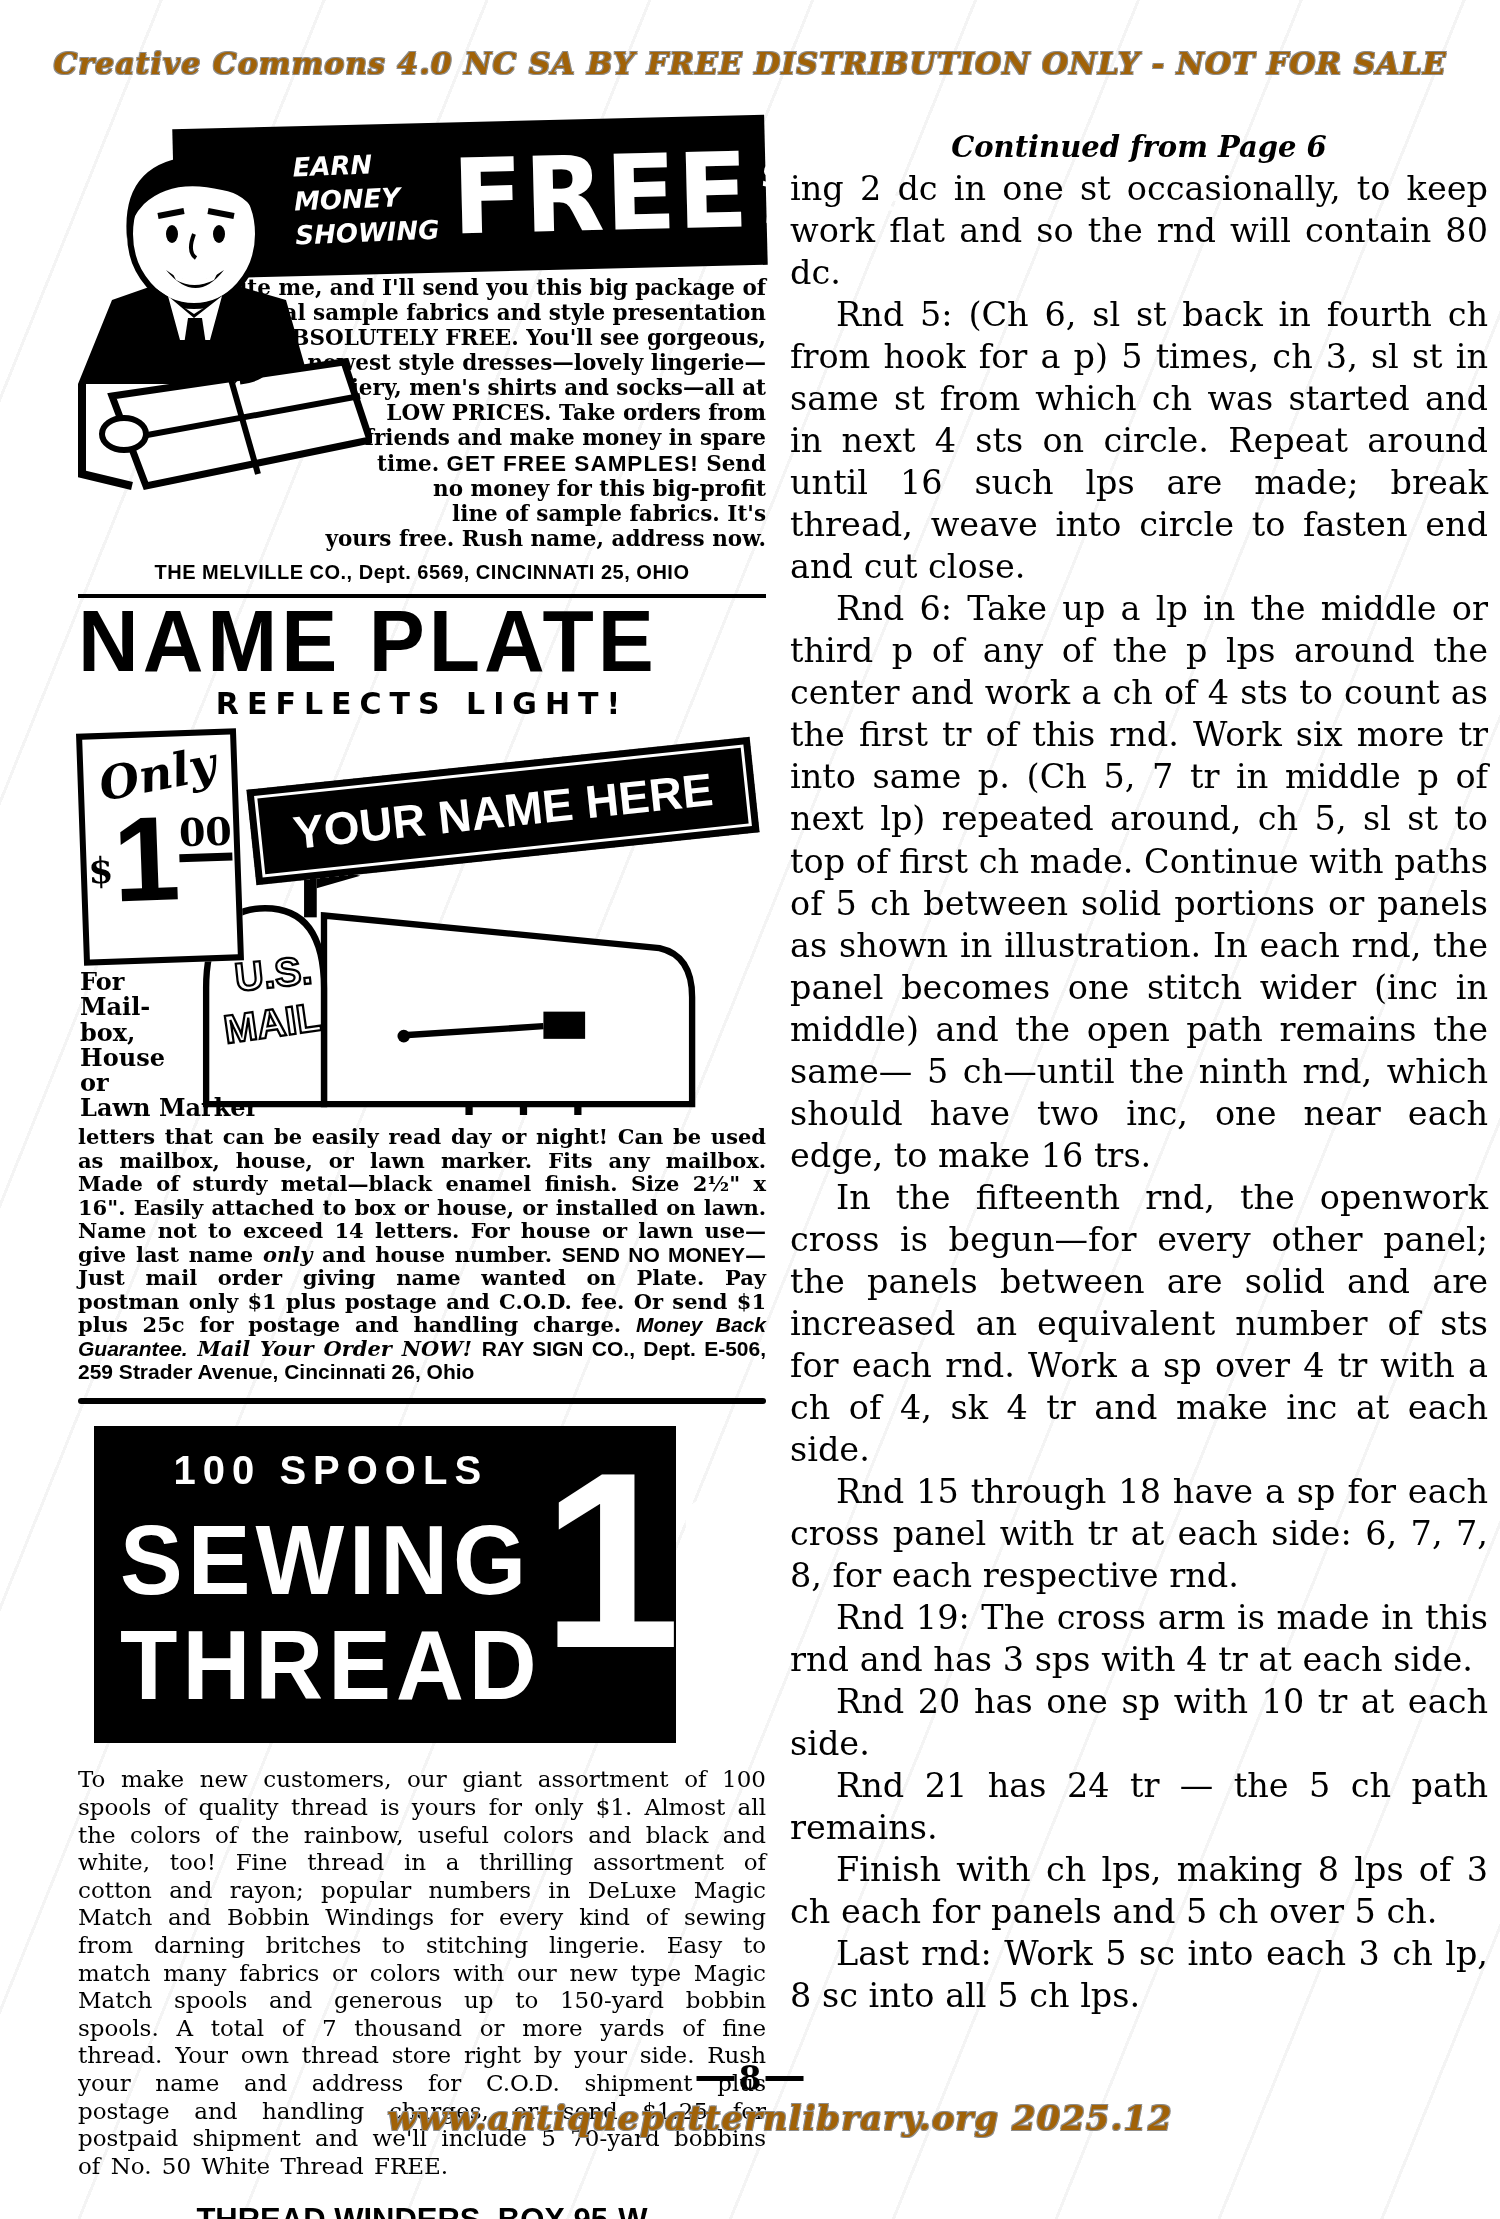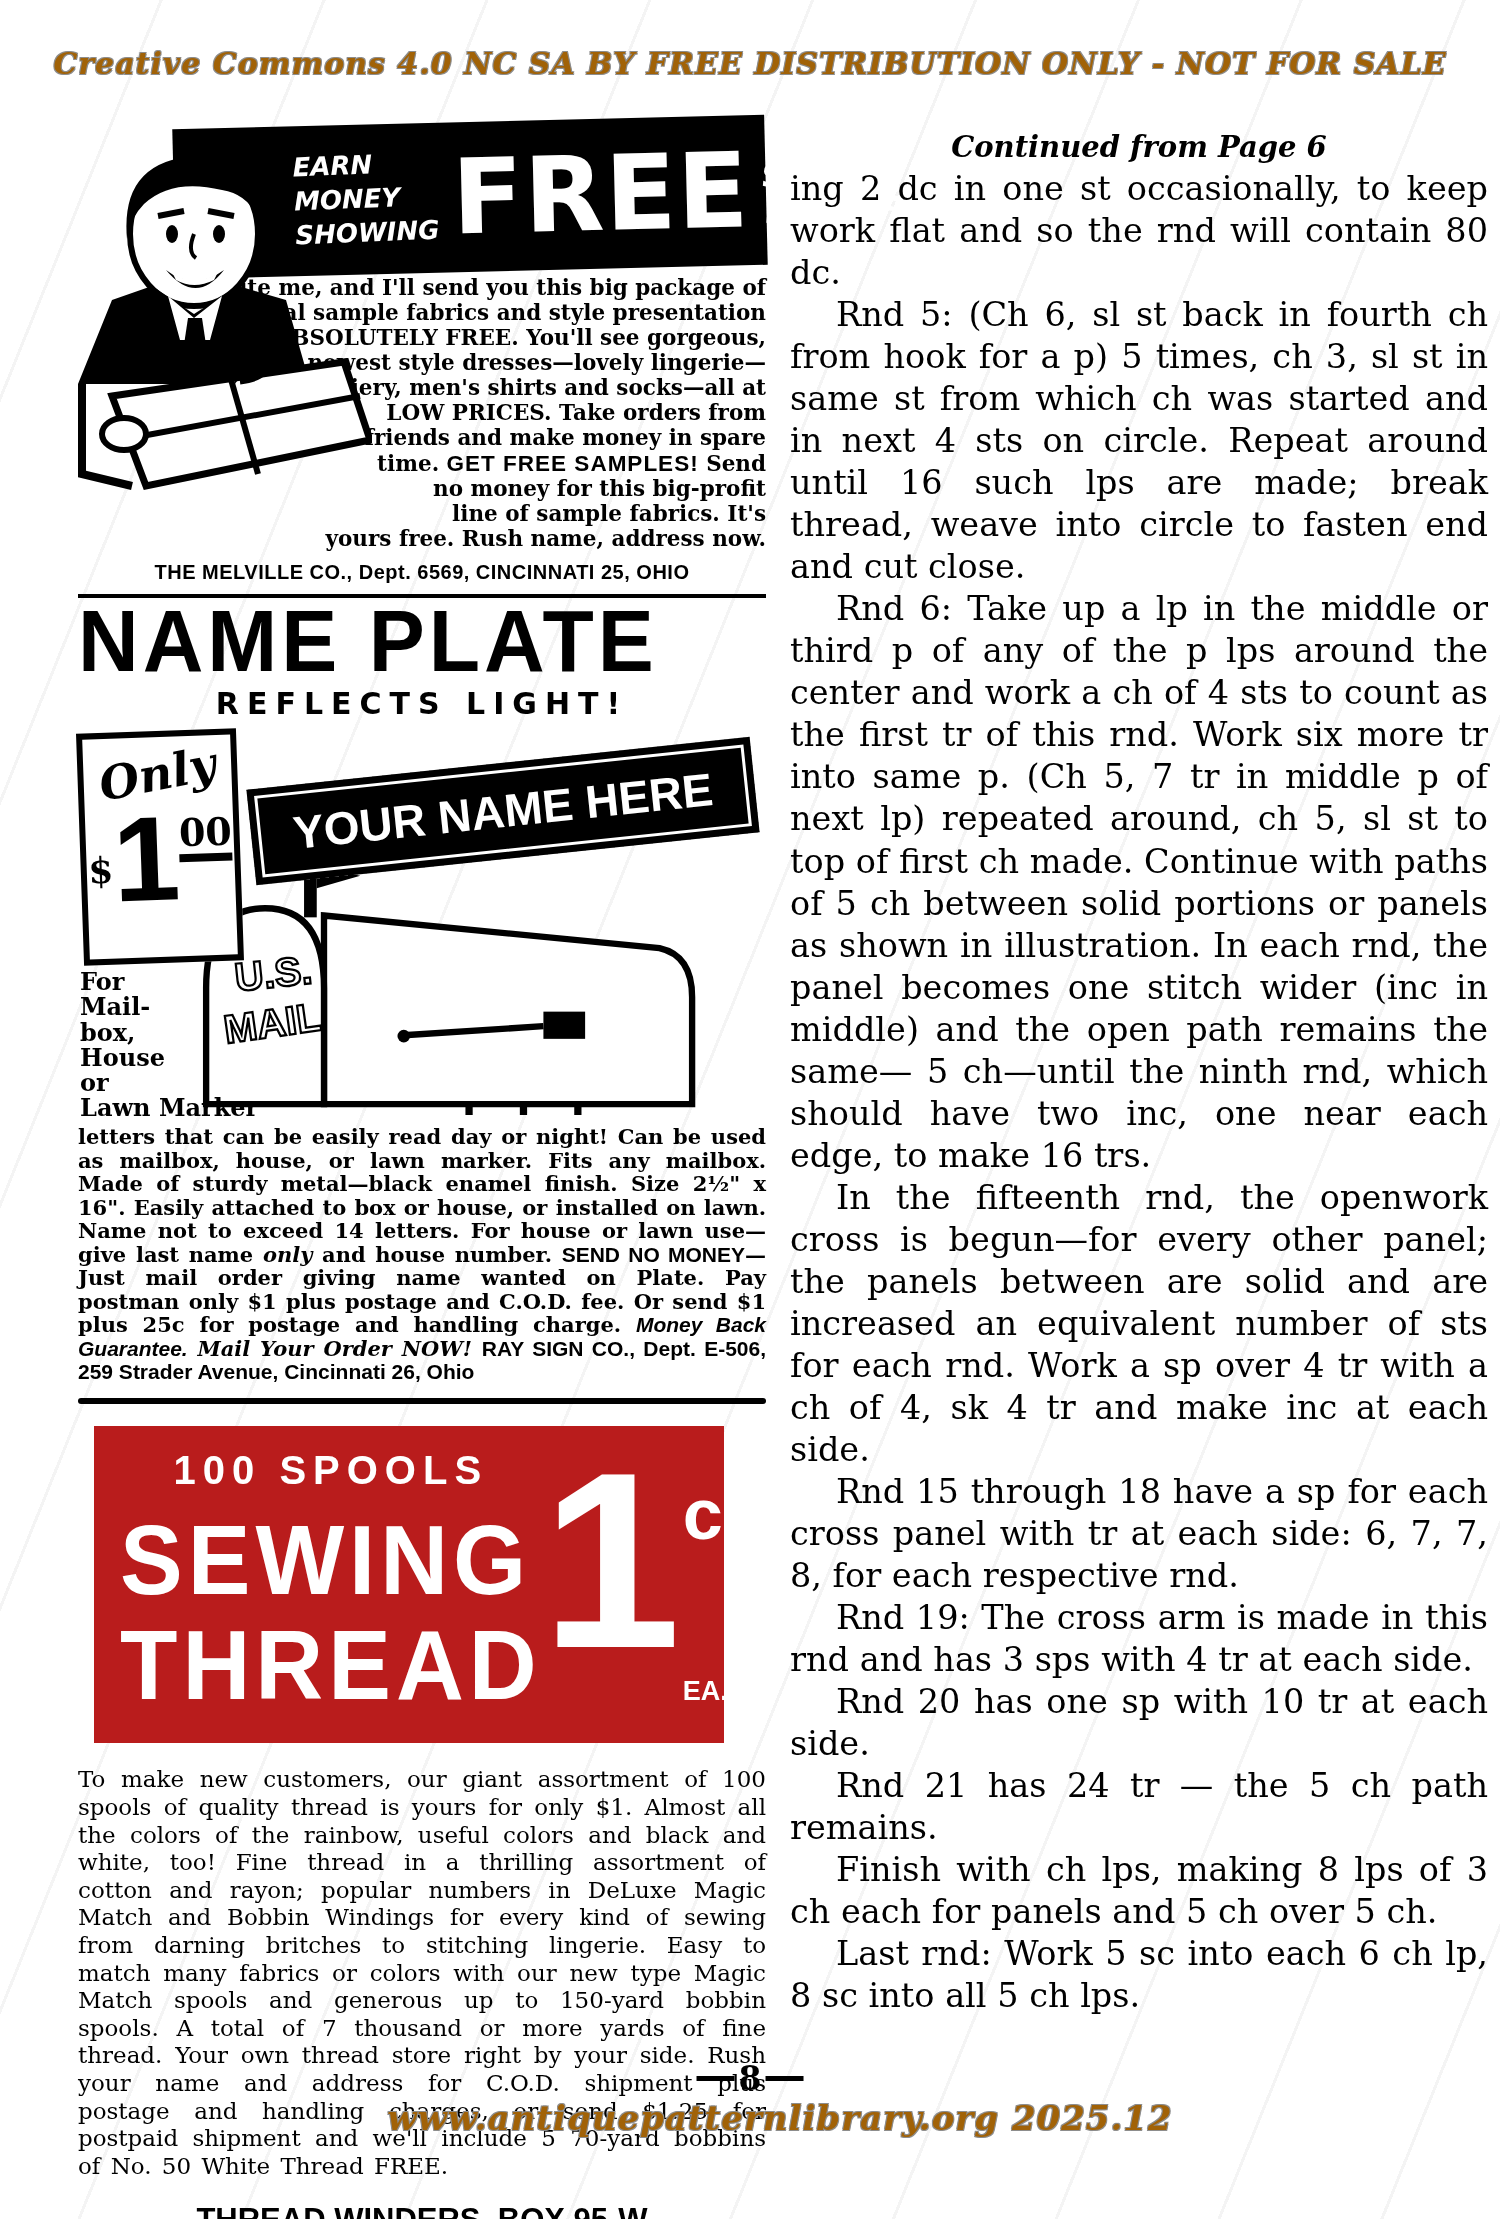--- a/index.html
+++ b/index.html
@@ -72,21 +72,21 @@
   .np-for{position:absolute;left:2px;top:242px;font-weight:bold;font-size:24px;line-height:1.05;
     white-space:pre-line;z-index:3;}
   .np-note{position:absolute;right:0;top:256px;width:232px;text-align:right;font-weight:bold;
     font-size:24px;line-height:1.12;z-index:3;}
   .np-body{font-weight:bold;font-size:21px;line-height:1.12;text-align:justify;margin-top:6px;}
   .np-body .sans-xb{font-family:"Liberation Sans",sans-serif;font-weight:bold;}
   .np-body .it{font-style:italic;}
   .np-body .it-xb{font-style:italic;font-family:"Liberation Sans",sans-serif;font-weight:bold;}
 
   
-  .t-box{width:630px;margin:22px 0 0 16px;background:#b91c1c;color:#fff;
+  .t-box{width:582px;margin:22px 0 0 16px;background:#000000;color:#fff;
     padding:22px 18px 26px 26px;box-sizing:border-box;display:flex;align-items:stretch;}
   .t-left{flex:1;}
   .t-100{font-family:"Liberation Sans",sans-serif;font-weight:bold;font-size:40px;
     letter-spacing:7px;text-align:center;margin-bottom:14px;}
   .t-word{font-family:"Liberation Sans",sans-serif;font-weight:bold;font-size:94px;
     letter-spacing:5px;line-height:1.12;transform:scaleY(1.05);}
   .t-right{width:185px;display:flex;margin-top:10px;}
   .t-one{font-family:"Liberation Sans",sans-serif;font-weight:bold;font-size:250px;line-height:0.82;}
   .t-sub{display:flex;flex-direction:column;justify-content:space-between;padding:24px 0 10px 2px;}
   .t-c{font-family:"Liberation Sans",sans-serif;font-weight:bold;font-size:72px;line-height:0.9;}
@@ -217,21 +217,21 @@
   <div class="article">
     <p>ing 2 dc in one st occasionally, to keep work flat and so the rnd will contain 80 dc.</p>
     <p class="ind">Rnd 5: (Ch 6, sl st back in fourth ch from hook for a p) 5 times, ch 3, sl st in same st from which ch was started and in next 4 sts on circle. Repeat around until 16 such lps are made; break thread, weave into circle to fasten end and cut close.</p>
     <p class="ind">Rnd 6: Take up a lp in the middle or third p of any of the p lps around the center and work a ch of 4 sts to count as the first tr of this rnd. Work six more tr into same p. (Ch 5, 7 tr in middle p of next lp) repeated around, ch 5, sl st to top of first ch made. Continue with paths of 5 ch between solid portions or panels as shown in illustration. In each rnd, the panel becomes one stitch wider (inc in middle) and the open path remains the same— 5 ch—until the ninth rnd, which should have two inc, one near each edge, to make 16 trs.</p>
     <p class="ind">In the fifteenth rnd, the openwork cross is begun—for every other panel; the panels between are solid and are increased an equivalent number of sts for each rnd. Work a sp over 4 tr with a ch of 4, sk 4 tr and make inc at each side.</p>
     <p class="ind">Rnd 15 through 18 have a sp for each cross panel with tr at each side: 6, 7, 7, 8, for each respective rnd.</p>
     <p class="ind">Rnd 19: The cross arm is made in this rnd and has 3 sps with 4 tr at each side.</p>
     <p class="ind">Rnd 20 has one sp with 10 tr at each side.</p>
     <p class="ind">Rnd 21 has 24 tr — the 5 ch path remains.</p>
     <p class="ind">Finish with ch lps, making 8 lps of 3 ch each for panels and 5 ch over 5 ch.</p>
-    <p class="ind">Last rnd: Work 5 sc into each 6 ch lp, 8 sc into all 5 ch lps.</p>
+    <p class="ind">Last rnd: Work 5 sc into each 3 ch lp, 8 sc into all 5 ch lps.</p>
   </div>
 </div>
 
 <div class="page-num-wrap">
   <div class="page-dash"></div>
   <div class="page-num">8</div>
   <div class="page-dash"></div>
 </div>
 <div class="site-line engraved">www.antiquepatternlibrary.org 2025.12</div>
 

